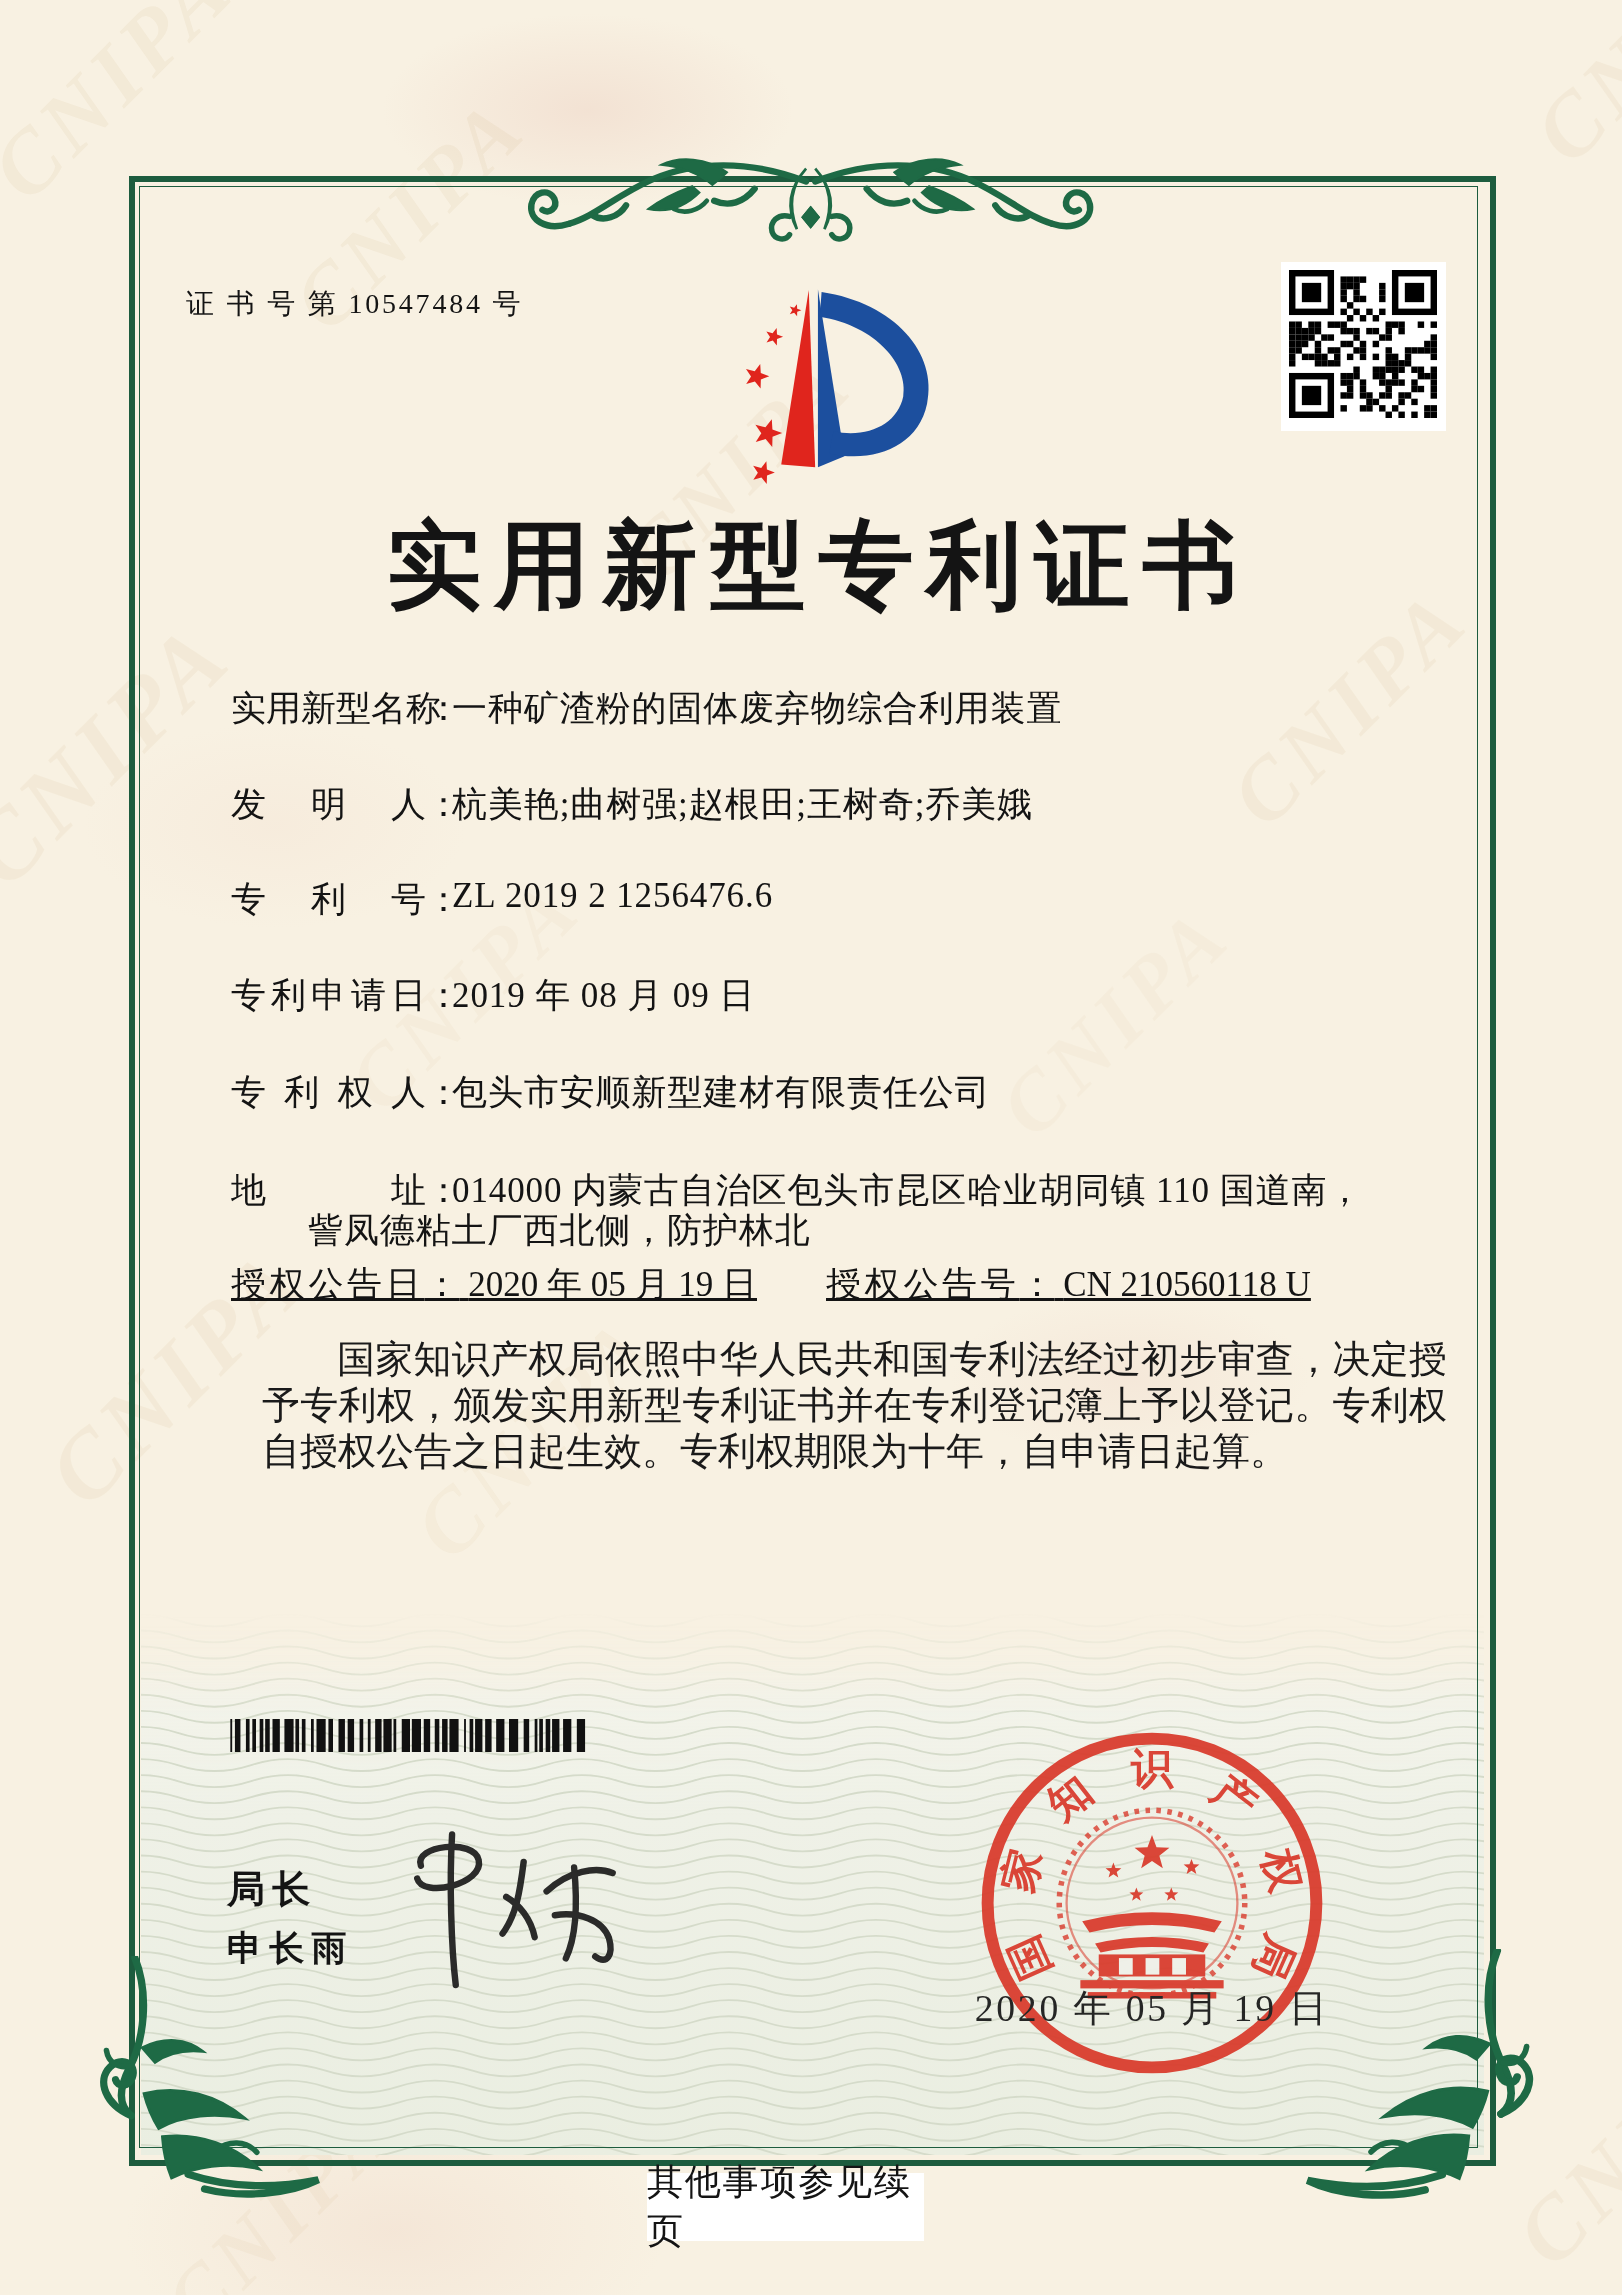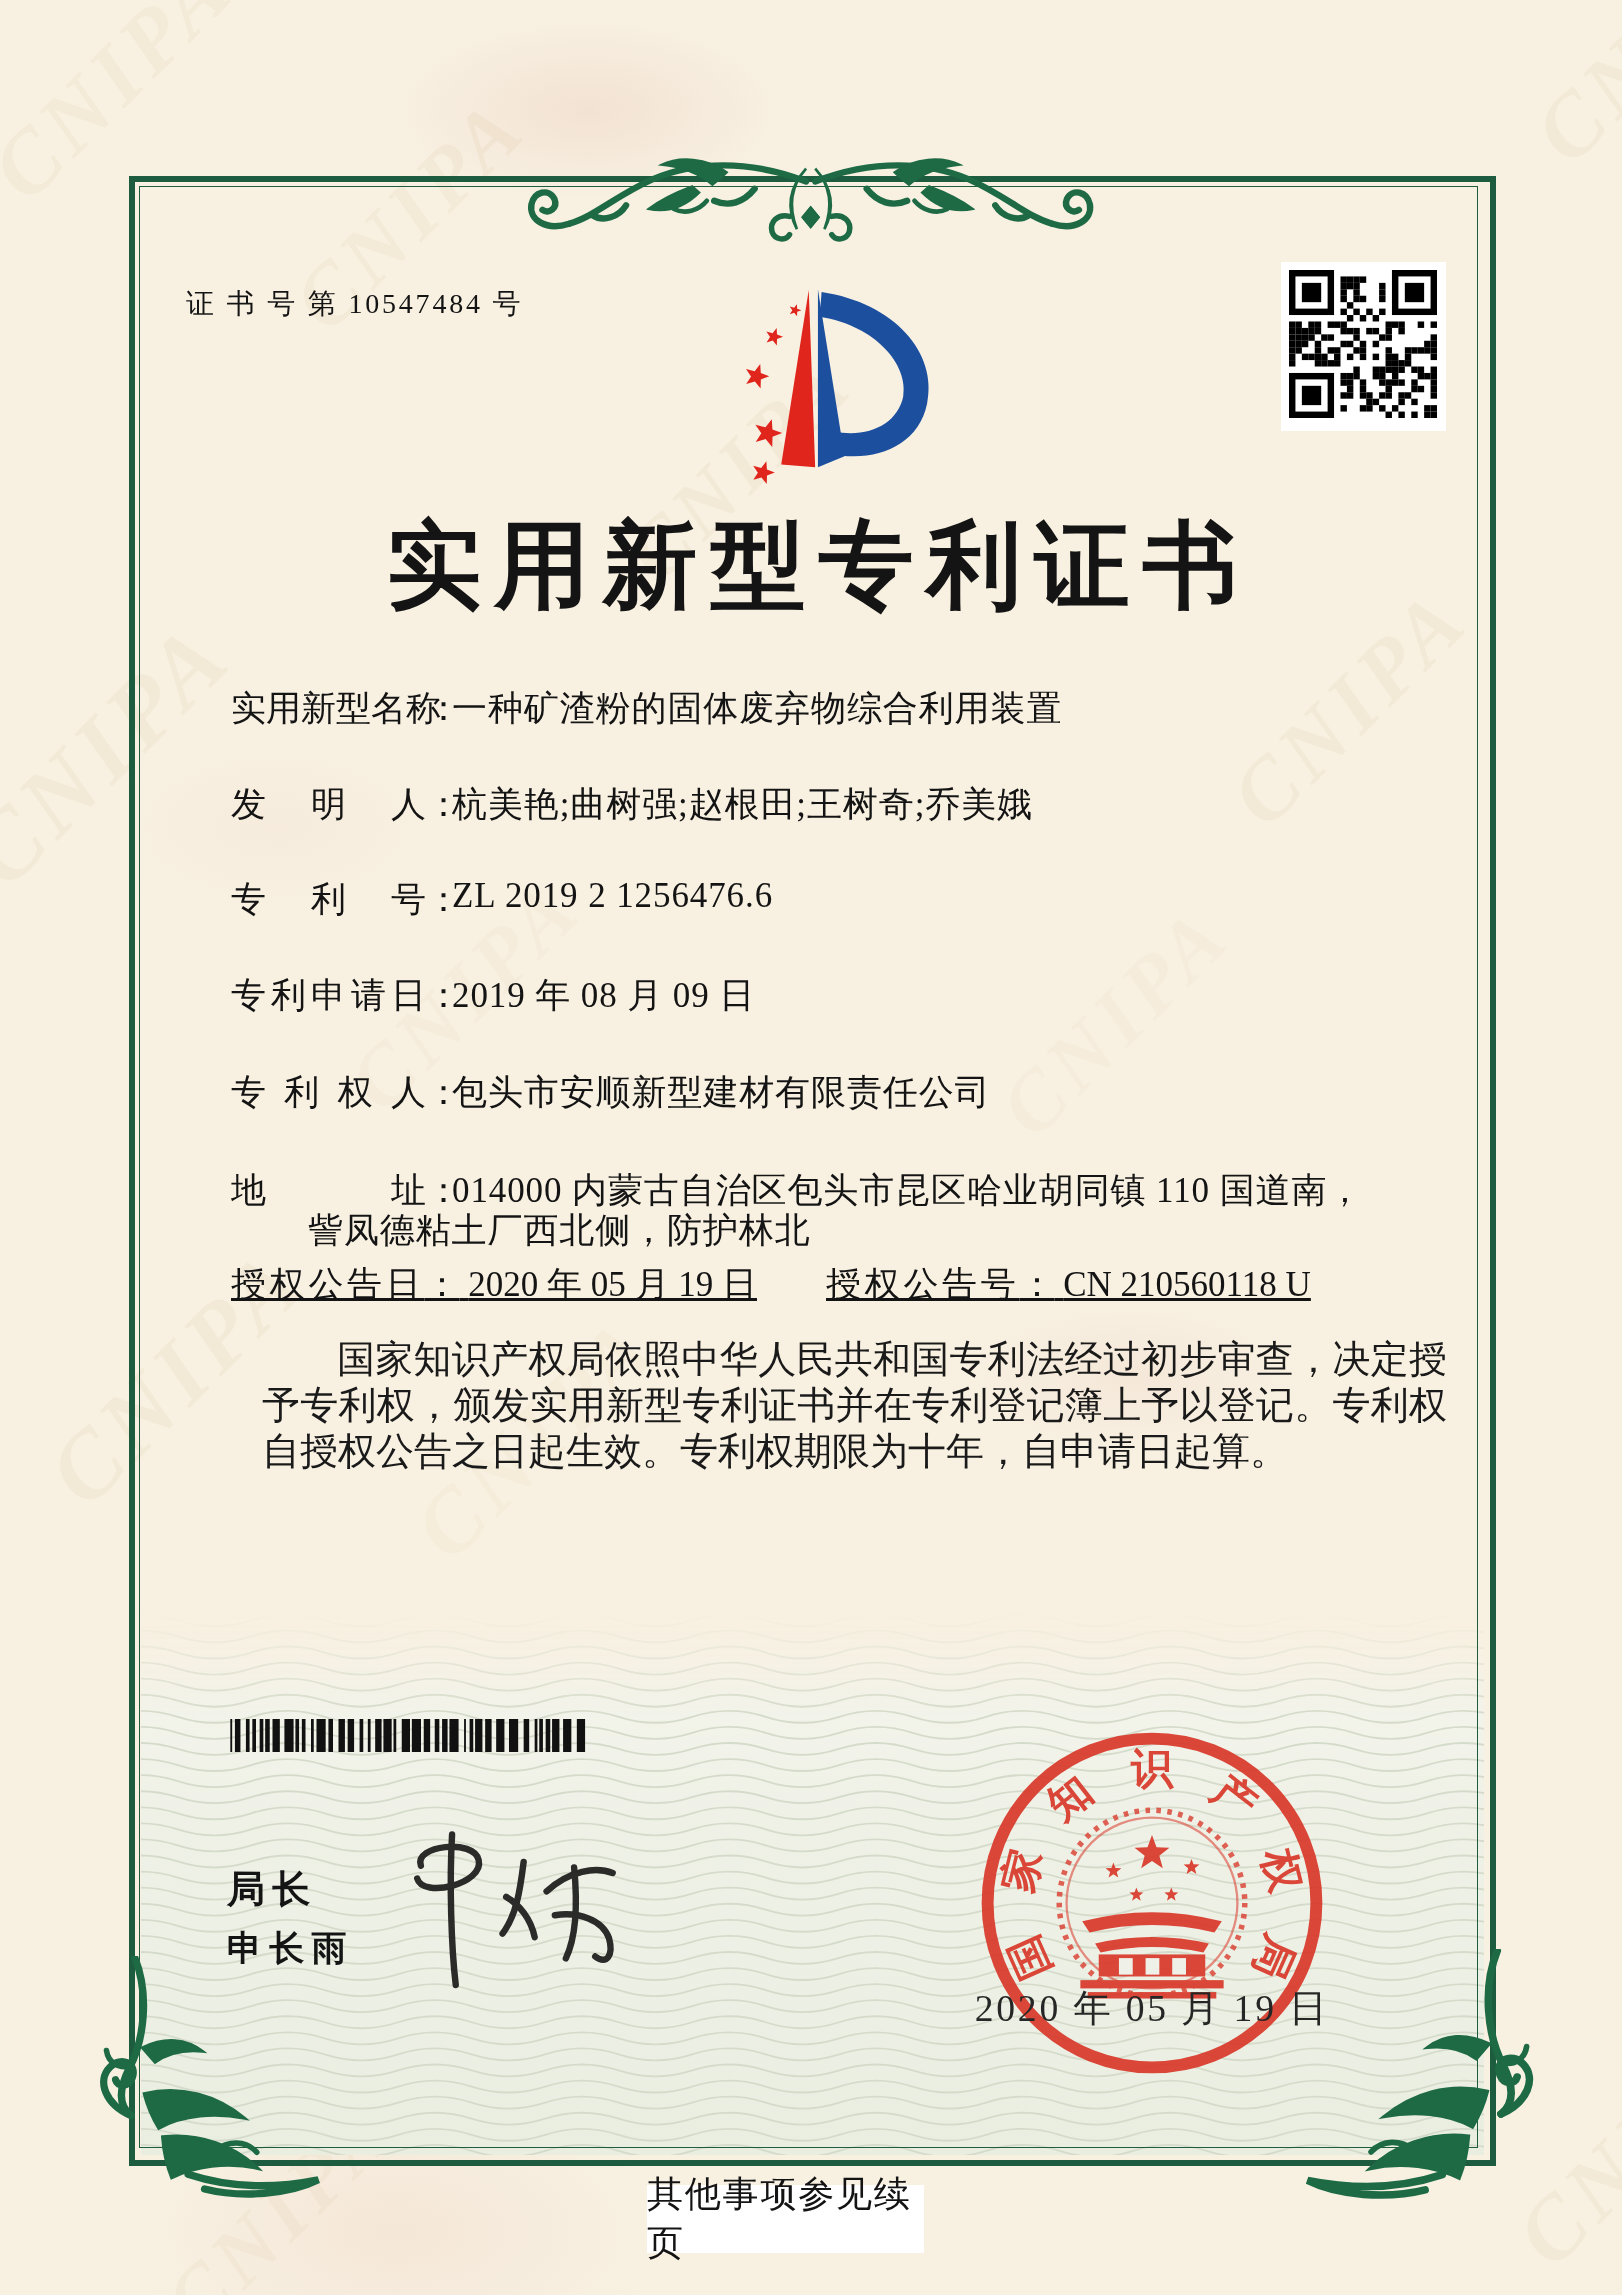--- a/index.html
+++ b/index.html
@@ -47,21 +47,21 @@
   }
   .paras p{margin:0; text-indent:75px;}
   .barcode{position:absolute; z-index:4; left:230px; top:1719px;}
   .sig-title{position:absolute; z-index:4; left:227px; top:1864px; font-family:"Liberation Sans","DejaVu Sans",sans-serif; font-size:38px; font-weight:600; letter-spacing:7.3px;}
   .sig-name{position:absolute; z-index:4; left:227px; top:1925px; font-family:Liberation Sans, sans-serif; font-size:35px; font-weight:600; letter-spacing:7.3px;}
   .signature{position:absolute; z-index:5; left:386px; top:1827px;}
   .seal{position:absolute; z-index:5; left:972px; top:1723px; opacity:.93;}
   .page-info{position:absolute; z-index:4; left:0; right:0; top:2103px; text-align:center; font-size:30px; letter-spacing:1.8px;}
   .cont-box{
     position:absolute; z-index:4; left:647px; top:2173px; width:277px; height:68px; background:#ffffff;
-    display:flex; align-items:center; justify-content:center; font-size:36px; letter-spacing:1.8px;margin-top:12px;
+    display:flex; align-items:center; justify-content:center; font-size:36px; letter-spacing:1.8px;
   }
   .ornament{position:absolute; z-index:3;}
 </style>
 </head>
 <body>
 
 <div class="page">
 
   <div id="wm-layer">
       <div class="wm" style="left: -37px; top: 27.5px; font-size: 88px; opacity: 0.32;">CNIPA</div>

